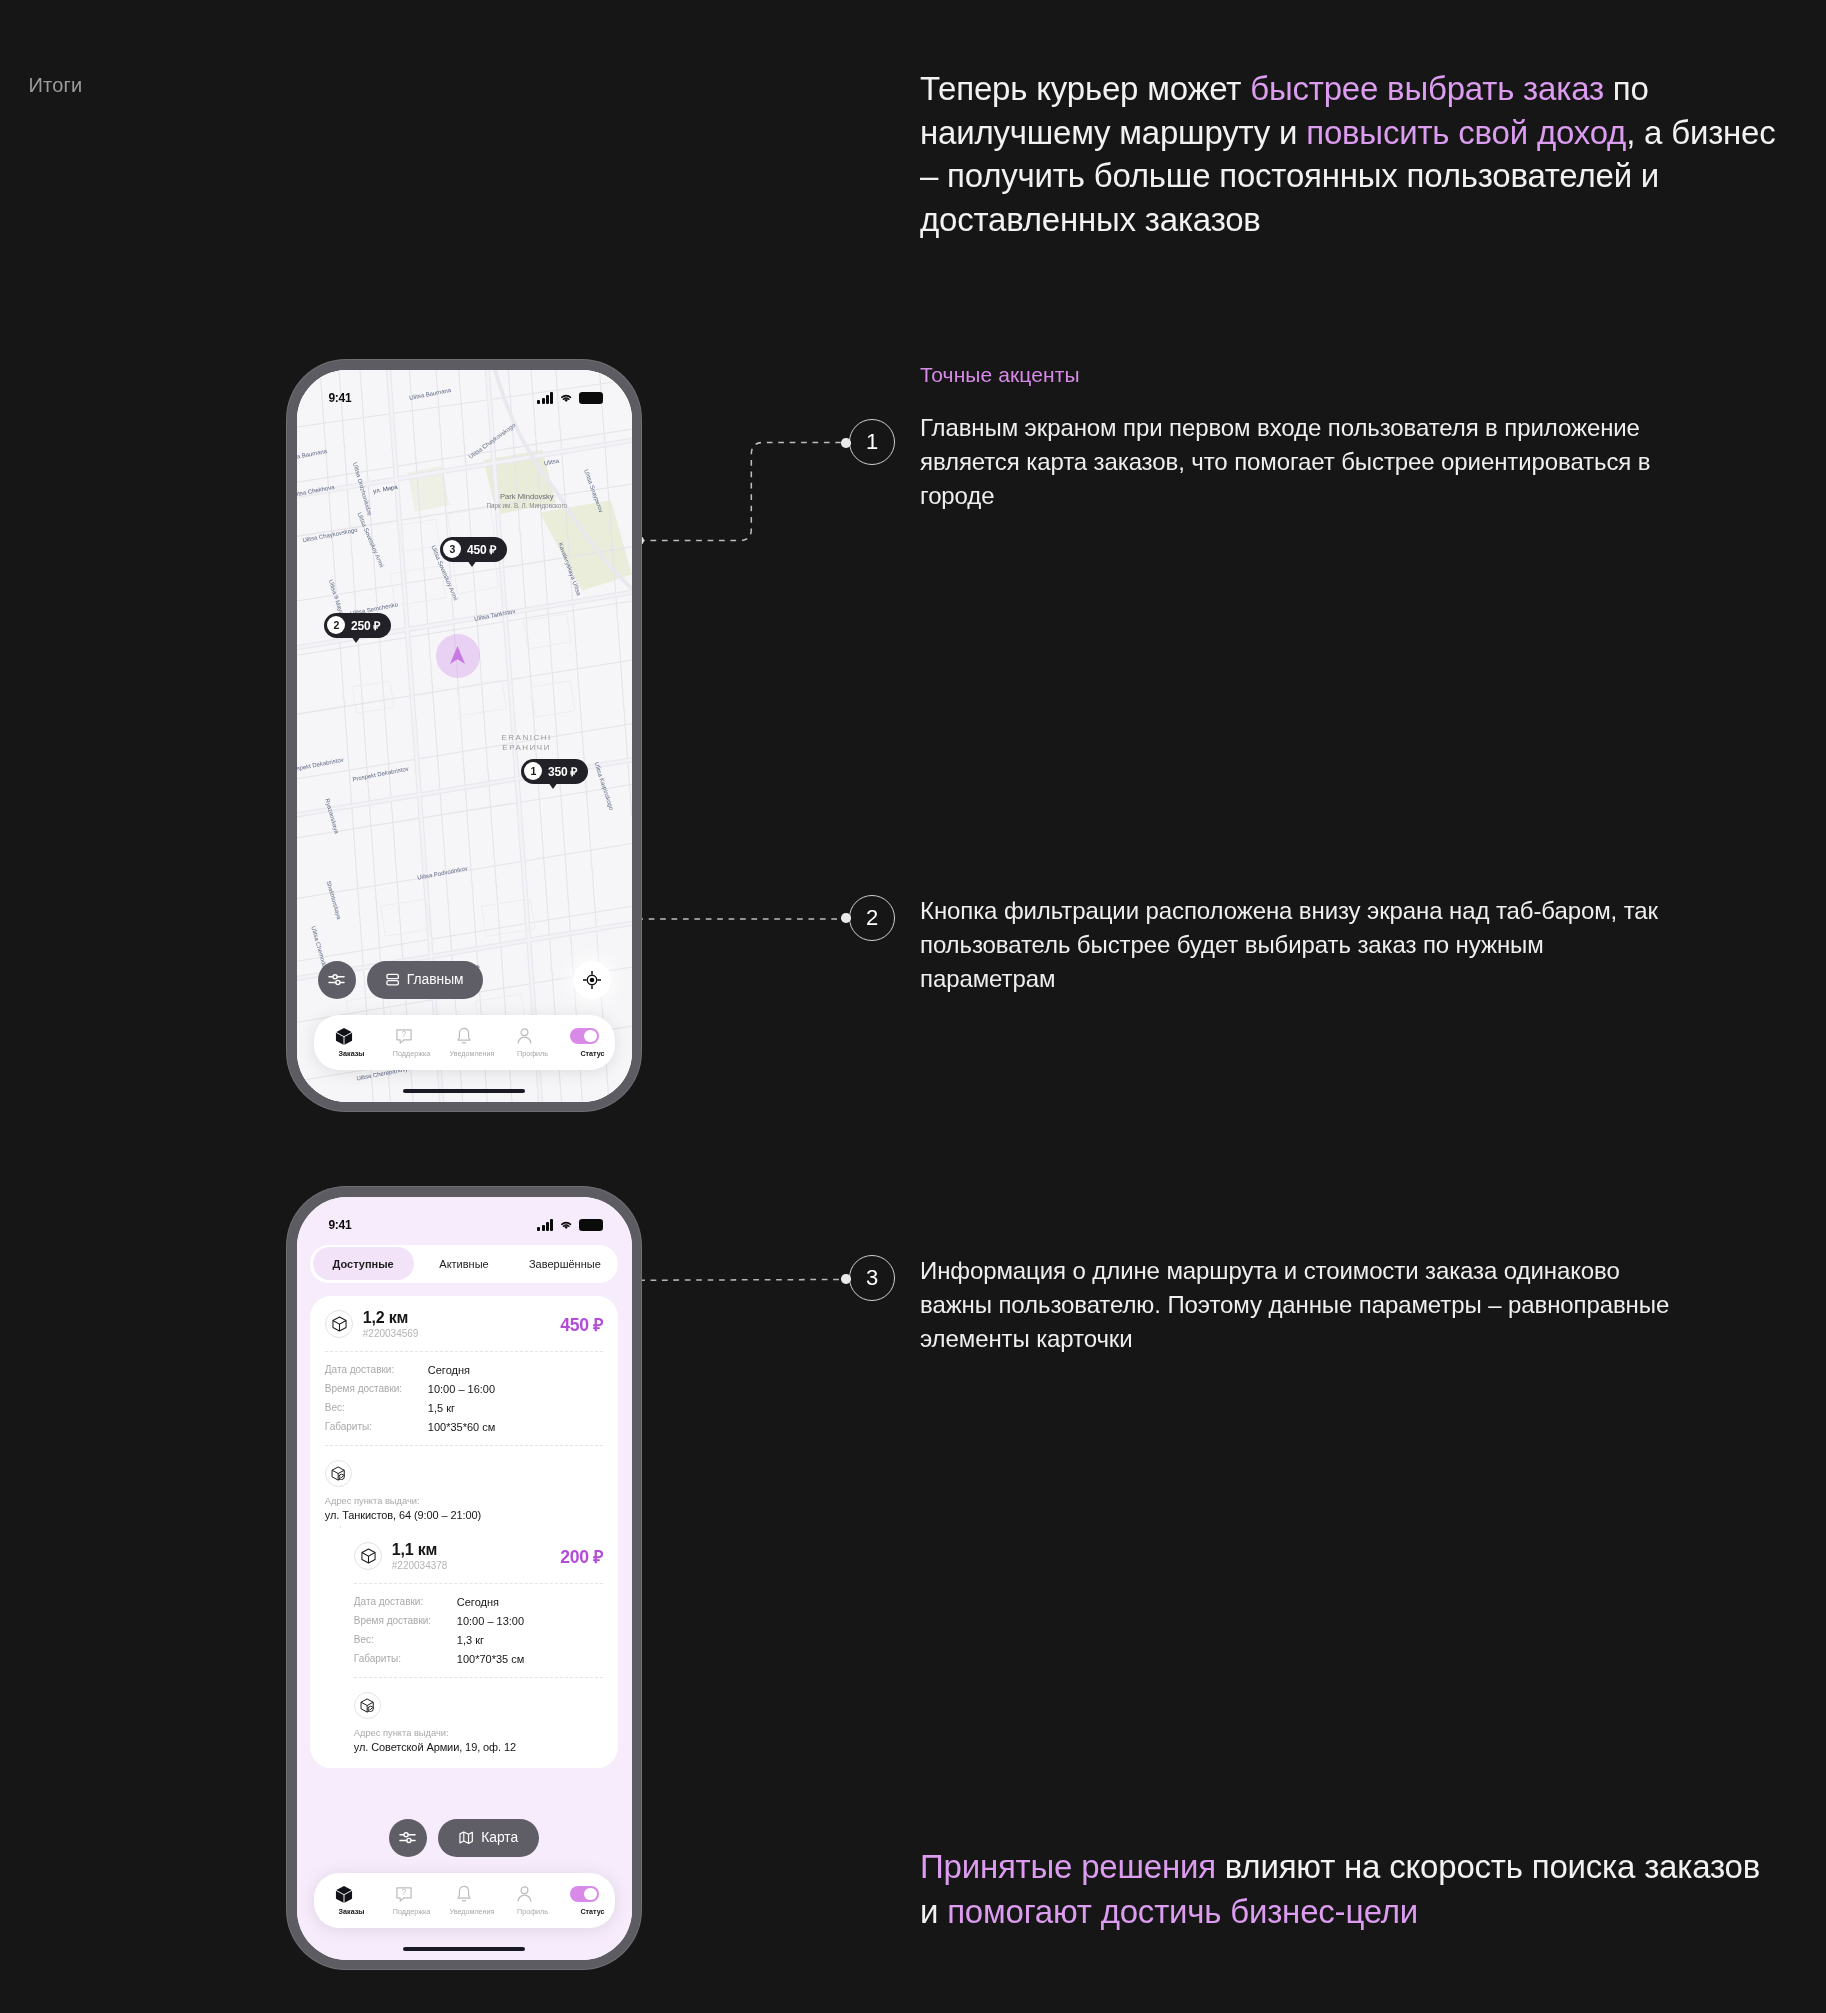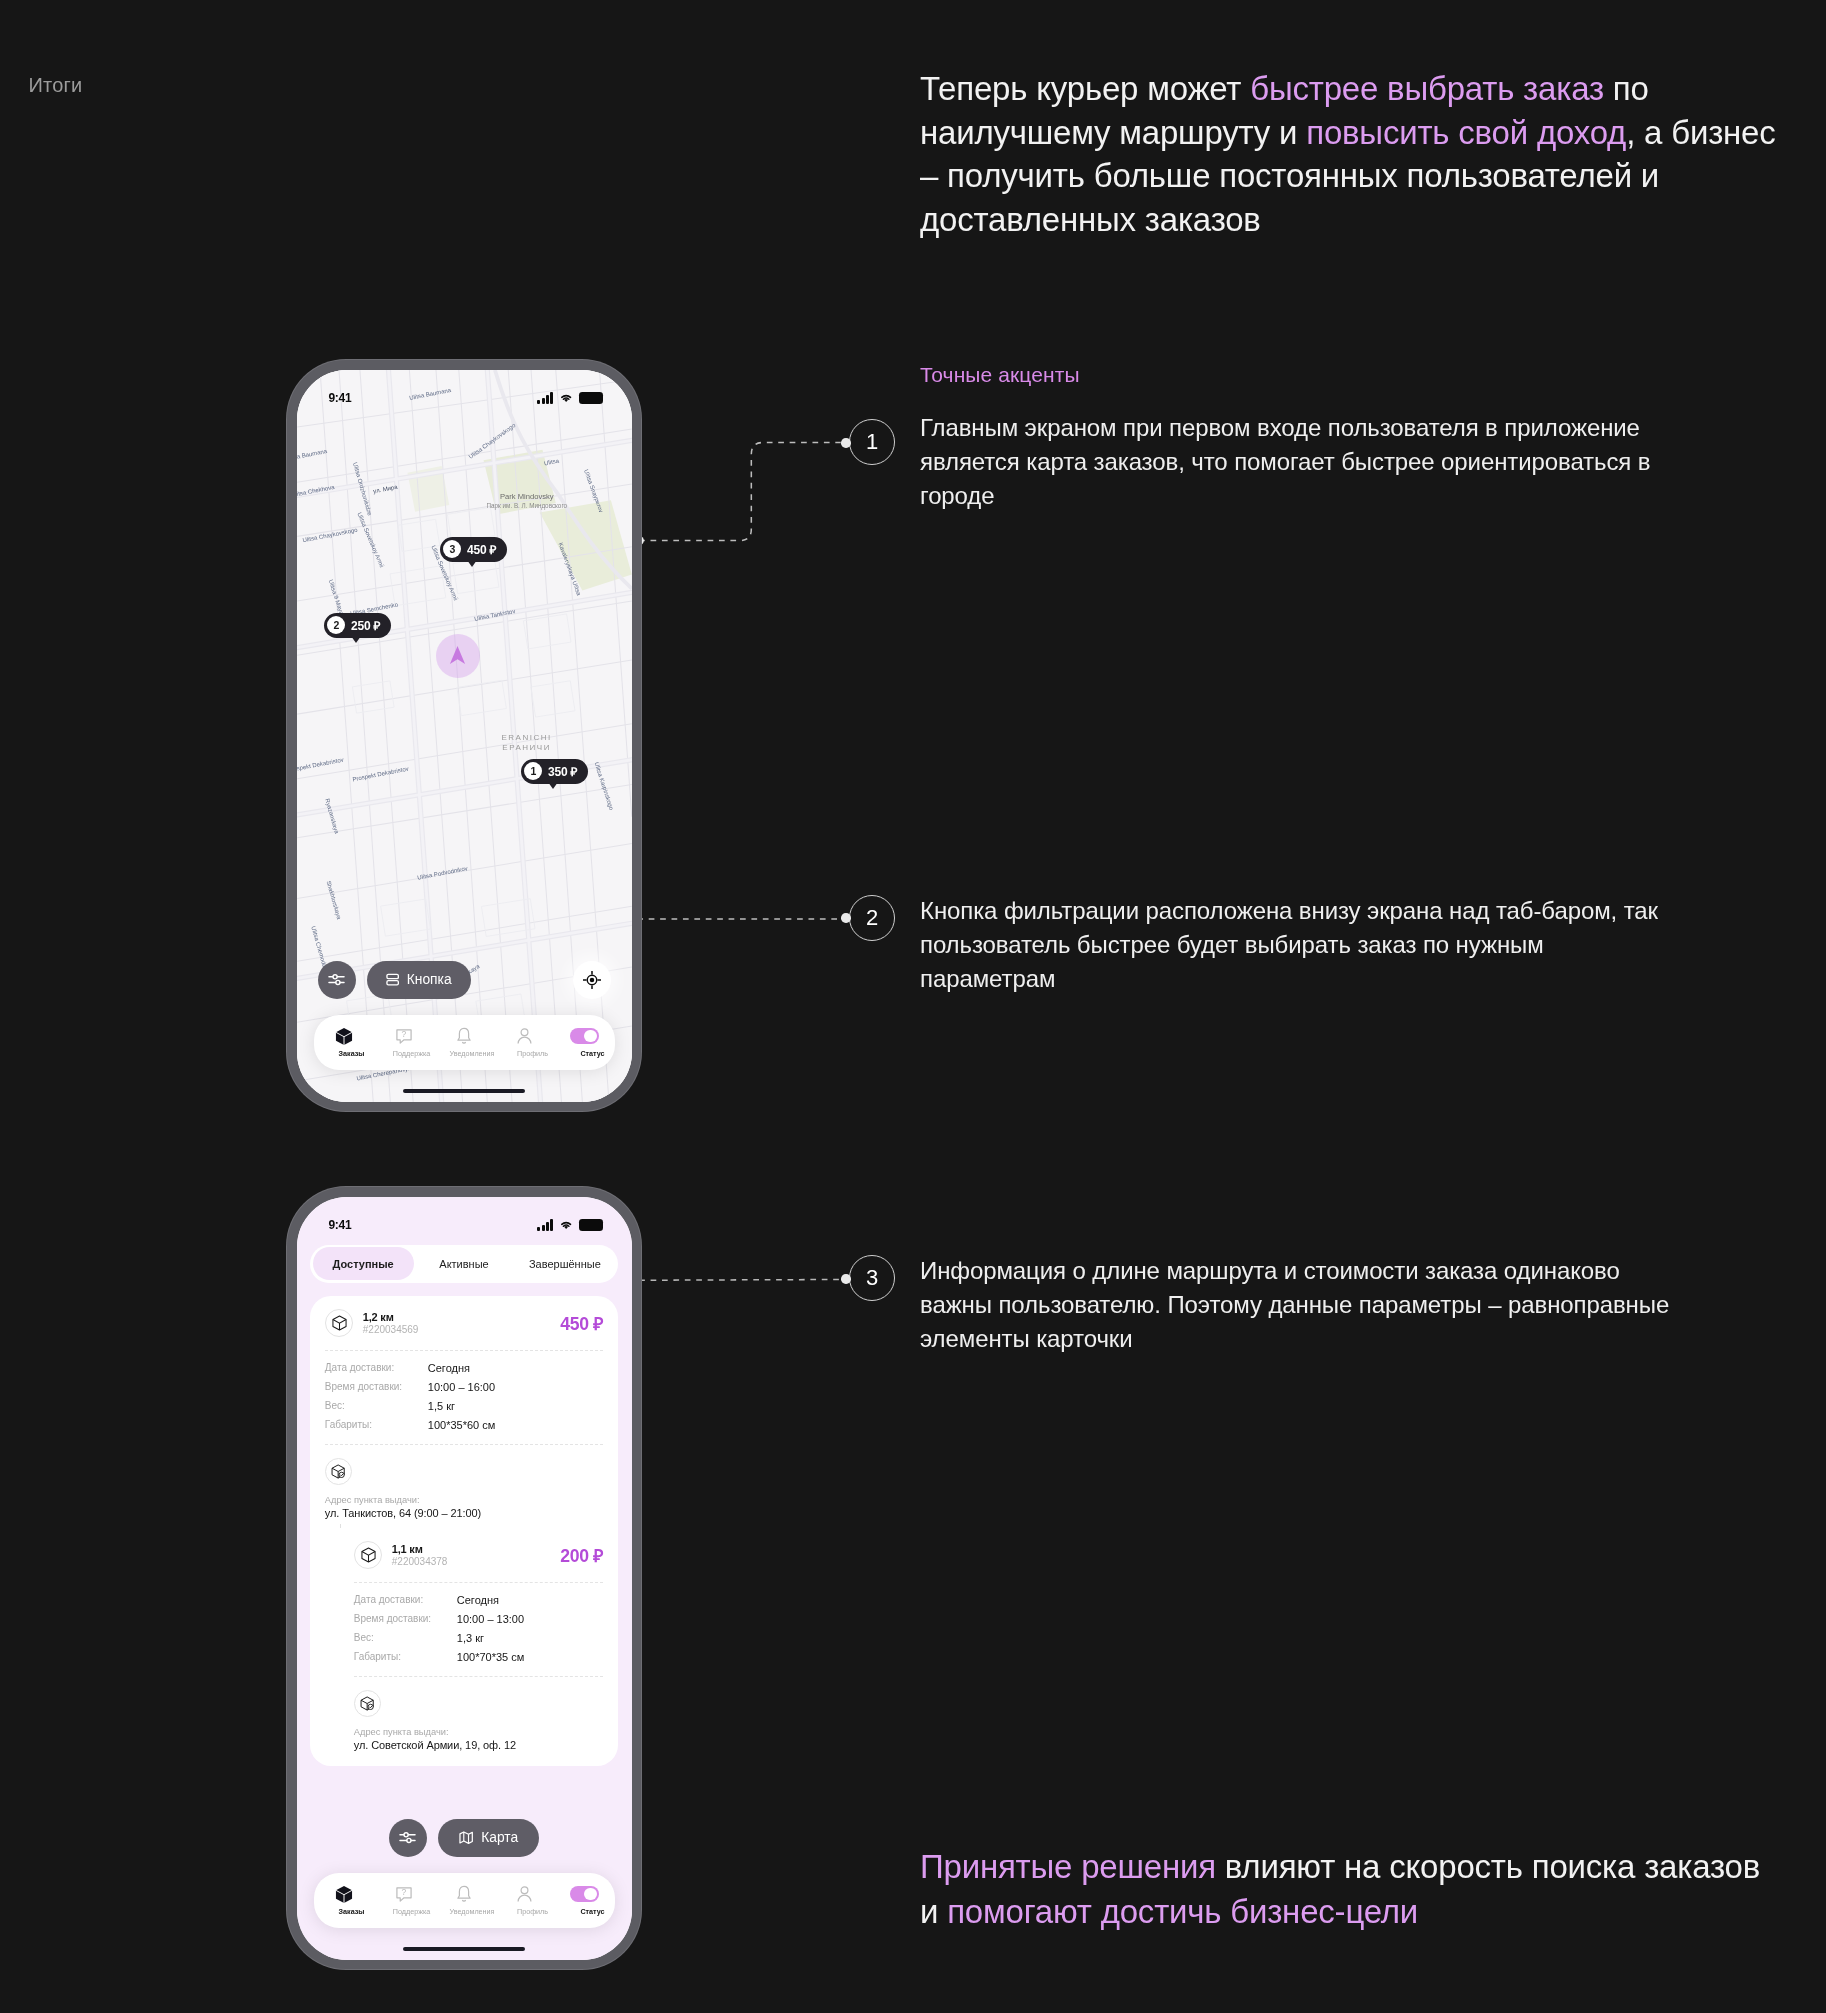--- a/index.html
+++ b/index.html
@@ -203,21 +203,21 @@
     background: #fff; border-radius: 21px; padding: 13.3px 15px 15px;
   }
   #card-1 { top: 99px; }
   #card-2 { top: 331px; padding-left: 44px; }
   .card-head { display: flex; align-items: center; }
   .cube-circ {
     width: 28.5px; height: 28.5px; border-radius: 50%; border: 1px solid #e3e3e3;
     display: flex; align-items: center; justify-content: center; flex: 0 0 auto;
   }
   .card-dist { margin-left: 9.5px; }
-  .card-km { font-size: 11px; font-weight: bold; color: #161616; letter-spacing: -0.2px; }
+  .card-km { font-size: 16px; font-weight: bold; color: #161616; letter-spacing: -0.2px; }
   .card-id { font-size: 10px; color: #b3b3b3; margin-top: 1px; }
   .card-price {
     margin-left: auto; font-size: 17.6px; font-weight: bold; color: #b44bd8; letter-spacing: -0.3px;
   }
   .divider { border-top: 1px dashed #e4e4e4; margin: 12.4px 0 11.4px; }
   .spec { display: flex; font-size: 10px; margin-bottom: 7.1px; }
   .spec-k { width: 103px; color: #a9a9a9; flex: 0 0 auto; }
   .spec-v { color: #161616; font-size: 11px; }
   .addr-row { display: flex; align-items: flex-start; gap: 9.5px; margin-top: 3.8px; flex-direction: column; }
   .addr-circ {
@@ -448,21 +448,21 @@
             <line x1="1" y1="10" x2="8" y2="10" stroke="#fff" stroke-width="1.5" stroke-linecap="round"></line>
             <circle cx="10.5" cy="10" r="2.2" stroke="#fff" stroke-width="1.5" fill="none"></circle>
             <line x1="13" y1="10" x2="17" y2="10" stroke="#fff" stroke-width="1.5" stroke-linecap="round"></line>
           </svg>
         </div>
         <div class="btn-list">
           <svg width="13.3" height="13.3" viewBox="0 0 14 14">
             <rect x="1" y="1.5" width="12" height="4.5" rx="1.4" stroke="#fff" stroke-width="1.4" fill="none"></rect>
             <rect x="1" y="8" width="12" height="4.5" rx="1.4" stroke="#fff" stroke-width="1.4" fill="none"></rect>
           </svg>
-          <span>Кнопка</span>
+          <span>Главным</span>
         </div>
         <div class="btn-locate">
           <svg width="18" height="18" viewBox="0 0 19 19">
             <circle cx="9.5" cy="9.5" r="5" stroke="#0b0b0b" stroke-width="1.5" fill="none"></circle>
             <circle cx="9.5" cy="9.5" r="2.4" fill="#0b0b0b"></circle>
             <line x1="9.5" y1="0.5" x2="9.5" y2="3.2" stroke="#0b0b0b" stroke-width="1.6" stroke-linecap="round"></line>
             <line x1="9.5" y1="15.8" x2="9.5" y2="18.5" stroke="#0b0b0b" stroke-width="1.6" stroke-linecap="round"></line>
             <line x1="0.5" y1="9.5" x2="3.2" y2="9.5" stroke="#0b0b0b" stroke-width="1.6" stroke-linecap="round"></line>
             <line x1="15.8" y1="9.5" x2="18.5" y2="9.5" stroke="#0b0b0b" stroke-width="1.6" stroke-linecap="round"></line>
           </svg>

